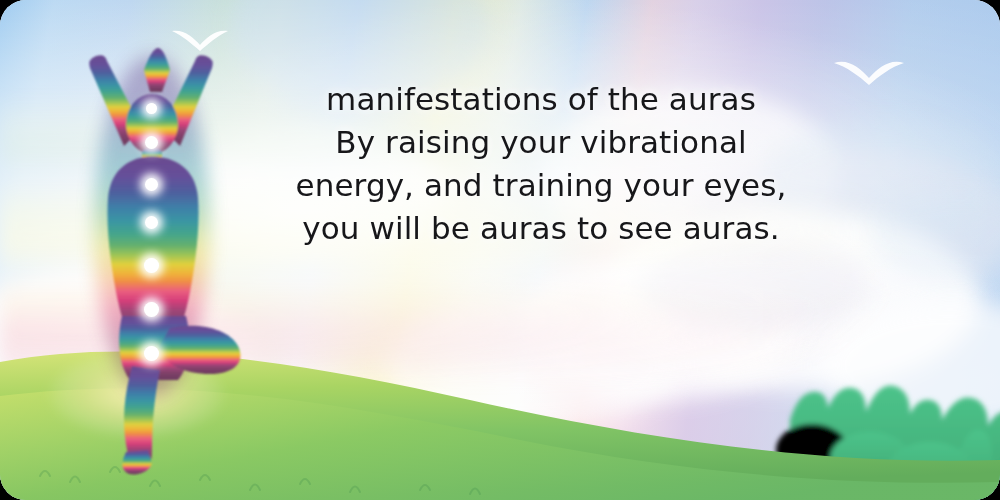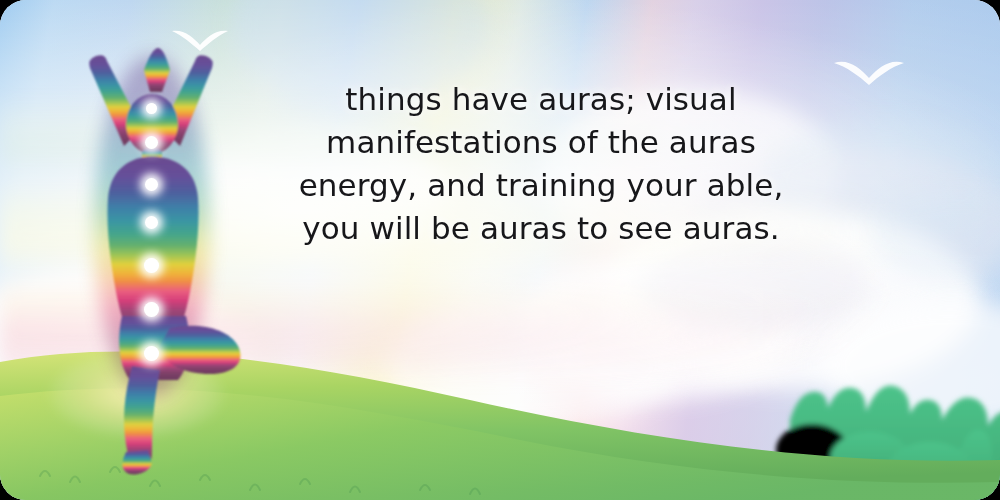--- a/index.html
+++ b/index.html
@@ -286,19 +286,19 @@
     <div class="chakra" style="left:80px;top:87px;width:11px;height:11px;"></div>
     <div class="chakra" style="left:79px;top:120px;width:13px;height:13px;"></div>
     <div class="chakra" style="left:79px;top:162px;width:13px;height:13px;"></div>
     <div class="chakra" style="left:79px;top:200px;width:13px;height:13px;"></div>
     <div class="chakra" style="left:78px;top:242px;width:15px;height:15px;"></div>
     <div class="chakra" style="left:78px;top:286px;width:15px;height:15px;"></div>
     <div class="chakra" style="left:78px;top:330px;width:15px;height:15px;"></div>
   </div>
 
   <div id="quote">
-    <span class="ln">things have auras; visual</span>
     <span class="ln">manifestations of the auras</span>
-    <span class="ln">energy, and training your able,</span>
+    <span class="ln">By raising your vibrational</span>
+    <span class="ln">energy, and training your eyes,</span>
     <span class="ln">you will be auras to see auras.</span>
   </div>
 
 </div>
 
 </body></html>

